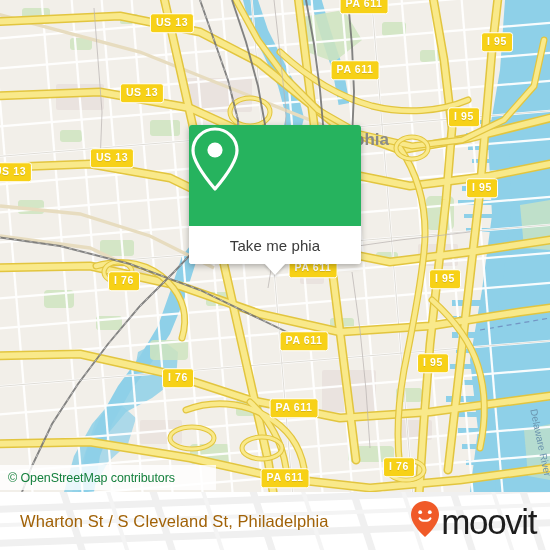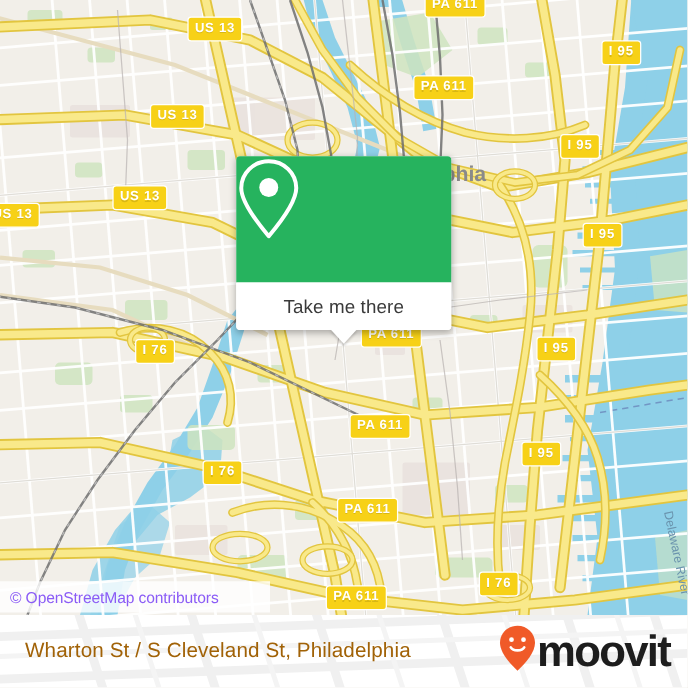--- a/index.html
+++ b/index.html
@@ -91,21 +91,21 @@
 
   
   .attrib{
     position:absolute;left:0;top:465px;
     width:216px;height:25px;
     background:rgba(255,255,255,.80);
     display:flex;align-items:center;
     padding-left:8px;
     box-sizing:border-box;
     font-size:12.5px;
-    color:#8b5cf6;
+    color:#15803d;
     letter-spacing:-.1px;
   }
 
   
   .footer{
     position:absolute;left:0;top:492px;
     width:550px;height:58px;
     background:#ffffff;
     overflow:hidden;
   }
@@ -124,21 +124,21 @@
     right:14px;top:50%;
     transform:translateY(-50%);
     display:flex;align-items:center;
   }
   .brand-word{
     font-size:35px;
     color:#1d1d1d;
     letter-spacing:-1.4px;
     line-height:1;
     margin-left:1px;
-    font-weight:bold;
+    font-weight:normal;
   }
 </style>
 </head>
 <body>
 
 <div id="app">
 
   <div class="map">
     <svg width="550" height="492" viewBox="0 0 550 492">
       <defs>
@@ -384,21 +384,21 @@
 
     <div class="callout">
       <div class="callout-top">
         <span>
           <svg class="pin-svg" width="52" height="68" viewBox="0 0 52 68" aria-hidden="true">
             <path d="M26 4 C13.8 4 4 13.6 4 25.4 C4 34.8 12.2 47.6 26 64 C39.8 47.6 48 34.8 48 25.4 C48 13.6 38.2 4 26 4 Z" fill="none" stroke="#ffffff" stroke-width="3.2" stroke-linejoin="round"></path>
             <circle cx="26" cy="25" r="7.6" fill="#ffffff"></circle>
           </svg>
         </span>
       </div>
-      <div class="callout-bottom">Take me there</div>
+      <div class="callout-bottom">Take me phia</div>
       <div class="callout-tail"></div>
     </div>
 
     <div class="attrib">
       <span>© OpenStreetMap contributors</span>
     </div>
   </div>
 
   <div class="footer">
     <svg class="footer-wm" width="550" height="58" viewBox="0 0 550 58">

